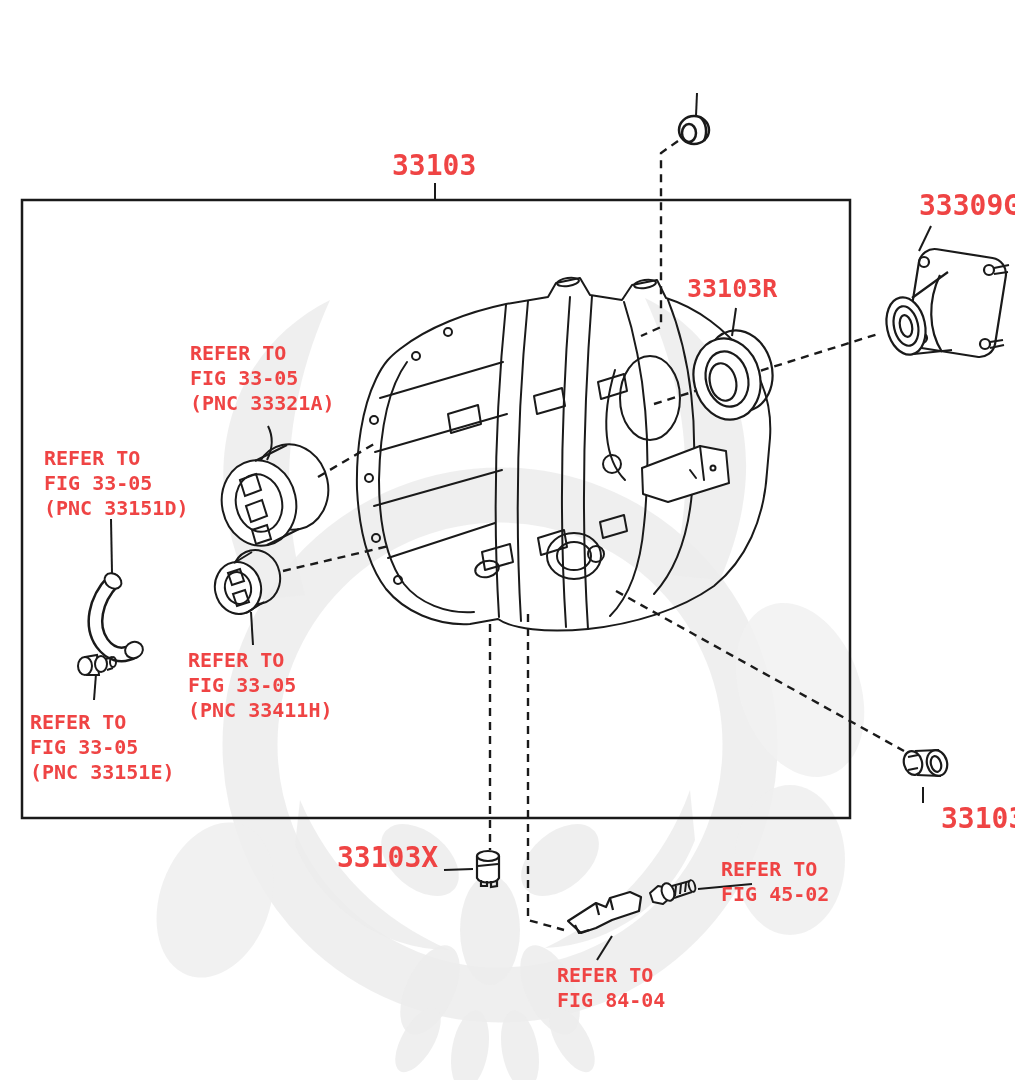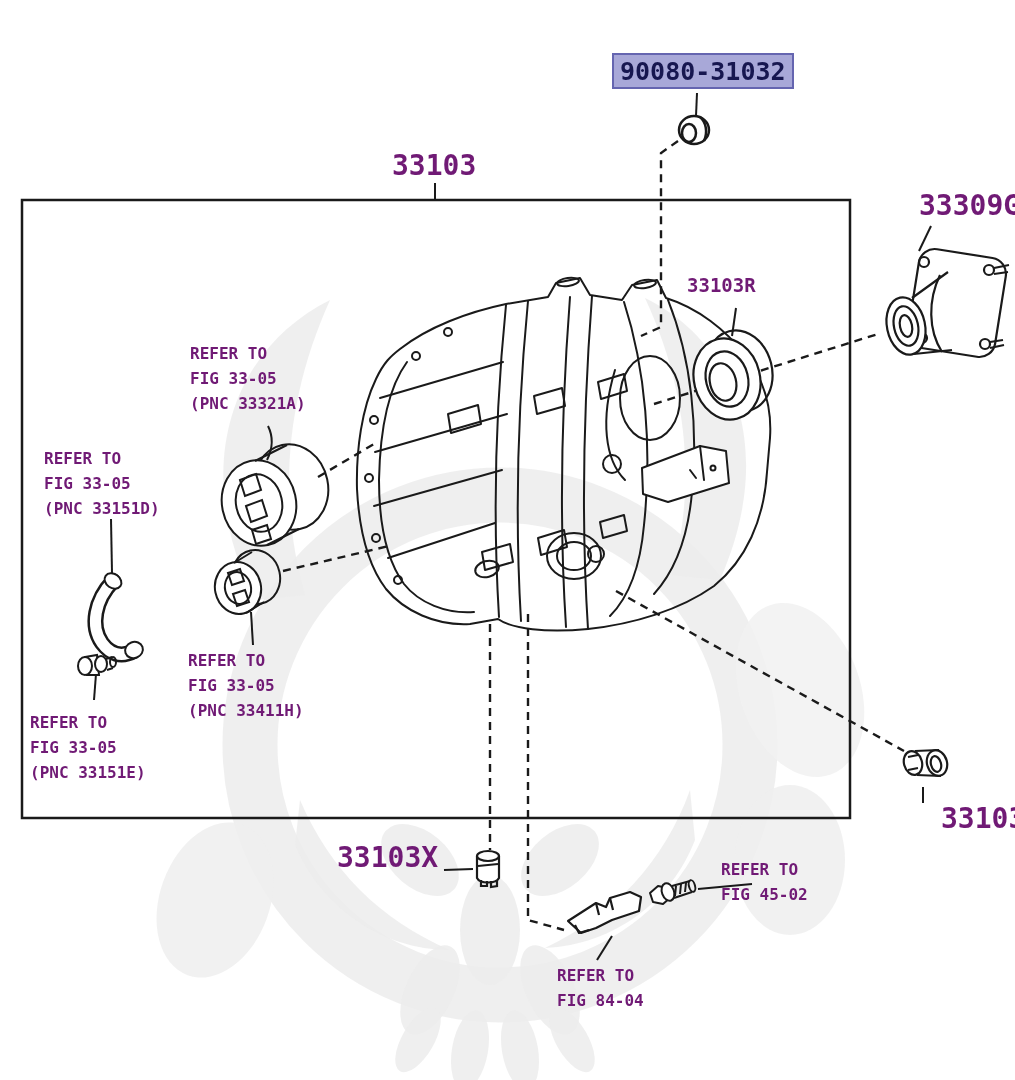--- a/index.html
+++ b/index.html
@@ -1,23 +1,23 @@
 <!DOCTYPE html>
 <html><head>
 <meta charset="utf-8">
 <style>
   html,body{margin:0;padding:0;background:#ffffff;}
   body{width:1015px;height:1080px;position:relative;overflow:hidden;
        font-family:"DejaVu Sans Mono","Liberation Mono",monospace;}
   #stage{position:absolute;inset:0;width:1015px;height:1080px;}
   svg#canvas{position:absolute;left:0;top:0;z-index:1;}
-  .lbl{position:absolute;z-index:3;font-weight:700;color:#701a75;white-space:nowrap;
+  .lbl{position:absolute;z-index:3;font-weight:700;color:#ef4444;white-space:nowrap;
        letter-spacing:0px;line-height:1.0;}
   .part{font-size:28px;}
-  .ref{font-size:16px;line-height:25px;}
+  .ref{font-size:20px;line-height:25px;}
   .ref span{display:block;}
   #hl-label{position:absolute;z-index:3;font-weight:700;font-size:25px;
             padding:4px 6px 3px 6px;border:2px solid #6565b0;background:#a8a8d8;
             color:#171750;white-space:nowrap;line-height:1;}
 </style>
 </head>
 <body>
 
 <div id="stage">
 
@@ -200,25 +200,24 @@
 
   <g stroke="#1a1a1a" stroke-width="2.2" fill="none" stroke-linejoin="round">
     <path d="M 568,921 L 596,903 L 606,907 L 610,898 L 630,892 L 641,897 L 639,911 L 612,920 L 596,928 L 581,933 Z" fill="#ffffff"></path>
     <path d="M 596,903 L 599,915 M 610,898 L 613,910"></path>
     <path d="M 575,925 l 4,8 l 10,-3"></path>
   </g>
 </svg>
 
 <div class="lbl part" style="left:392px;top:152px;">33103</div>
 
-<div id="hl-label" style="left: 612px; top: 53px; background: rgb(168, 168, 216); border-color: rgb(101, 101, 176); color: rgb(23, 23, 80);">90080-31032</div>
 
 <div class="lbl part" style="left:919px;top:192px;">33309G</div>
 
-<div class="lbl part" style="left:687px;top:276px;font-size:19px;">33103R</div>
+<div class="lbl part" style="left:687px;top:276px;font-size:25px;">33103R</div>
 
 <div class="lbl part" style="left:337px;top:844px;">33103X</div>
 
 <div class="lbl part" style="left:941px;top:805px;text-align:right;">33103W</div>
 
 <div class="lbl ref" style="left:190px;top:341px;">
   <span>REFER TO</span>
   <span>FIG 33-05</span>
   <span>(PNC 33321A)</span>
 </div>

